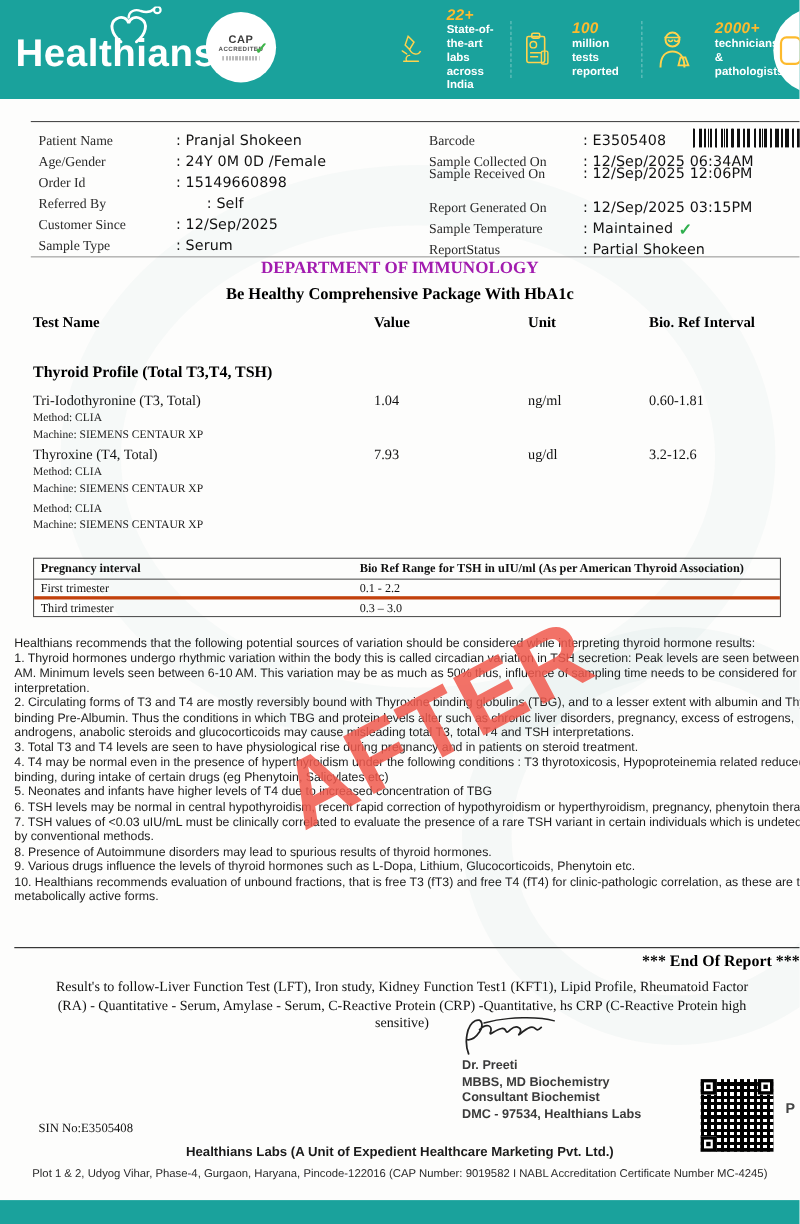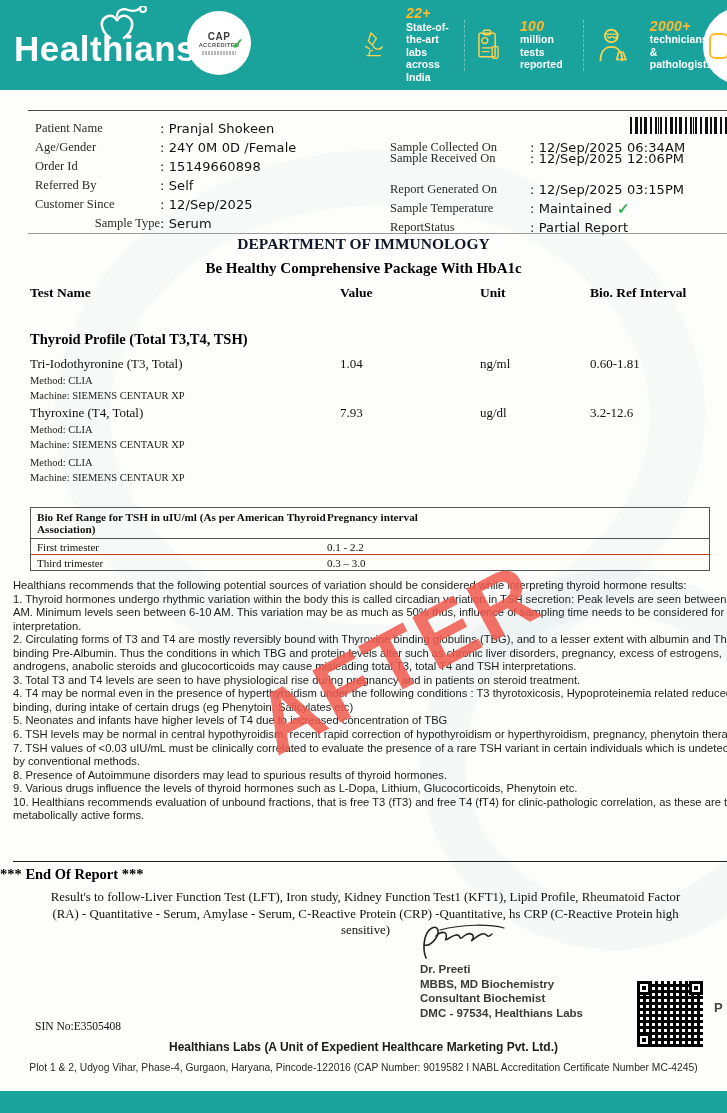--- a/index.html
+++ b/index.html
@@ -40,21 +40,21 @@
   .p-row{position:absolute;height:19px;display:flex;align-items:center;}
   .p-label{font-family:"Liberation Serif",serif;font-size:12.5px;color:#2a2a2a;}
   .p-value{font-family:"DejaVu Sans",sans-serif;font-size:13px;color:#111;letter-spacing:.1px;}
   .check-ic{color:#2faf4e;font-size:15px;font-weight:bold;margin-left:5px;}
   .barcode{position:absolute;left:602px;top:6px;width:130px;height:17px;
     background-image:repeating-linear-gradient(90deg,#111 0 2px,transparent 2px 5px),
                      repeating-linear-gradient(90deg,#111 0 1px,#fff 1px 7px);}
 
   
   .dept{position:absolute;top:235px;left:0;width:727px;text-align:center;
-        font-family:"Liberation Serif",serif;font-weight:bold;font-size:15.5px;color:#0f172a;}
+        font-family:"Liberation Serif",serif;font-weight:bold;font-size:15.5px;color:#a21caf;}
   .pkg{position:absolute;top:260px;left:0;width:727px;text-align:center;
        font-family:"Liberation Serif",serif;font-weight:bold;font-size:15px;color:#000;}
   .colheads{position:absolute;top:285px;left:30px;width:697px;display:grid;
             grid-template-columns:310px 140px 110px auto;
             font-family:"Liberation Serif",serif;font-weight:bold;font-size:13.5px;color:#000;}
   .profile-title{position:absolute;top:331px;left:30px;
             font-family:"Liberation Serif",serif;font-weight:bold;font-size:14.5px;color:#000;}
 
   
   .tests{position:absolute;top:356px;left:30px;width:697px;}
@@ -62,37 +62,37 @@
   .trow-main{display:grid;grid-template-columns:310px 140px 110px auto;
              font-family:"Liberation Serif",serif;font-size:13px;color:#111;}
   .tmeta{font-family:"Liberation Serif",serif;font-size:10.5px;color:#222;line-height:13px;margin-top:2px;}
   .val-flag{display:inline-block;border-bottom:2.5px solid #e0482e;padding:0 6px 3px 0;}
 
   
   .preg{position:absolute;top:507px;left:30px;width:678px;border:1px solid #555;
         font-family:"Liberation Serif",serif;font-size:11px;color:#111;}
   .preg-head{display:grid;grid-template-columns:290px auto;font-weight:bold;
              border-bottom:1px solid #555;padding:3px 6px;font-size:11.2px;}
-  .preg-row{display:grid;grid-template-columns:290px auto;padding:1.5px 6px;border-bottom:1px solid #c2410c;}
+  .preg-row{display:grid;grid-template-columns:290px auto;padding:1.5px 6px;border-bottom:3px solid #c2410c;}
   .preg-row:last-child{border-bottom:none;}
 
   
   .notes{position:absolute;top:579px;left:13px;width:753px;
          font-size:11.2px;line-height:13.55px;color:#1c1c1c;}
 
   
   .wm-after{position:absolute;top:558px;left:218px;width:360px;height:200px;
             display:flex;align-items:center;justify-content:center;pointer-events:none;
             transform:rotate(-28deg);}
   .wm-after span{font-size:86px;font-weight:bold;letter-spacing:4px;color:#f15a4e;opacity:.85;
                  font-family:"Liberation Sans",sans-serif;}
 
   
   .end-rule{position:absolute;top:861px;left:13px;width:714px;border-top:1.5px solid #222;}
-  .end-title{position:absolute;top:866px;left:0;width:727px;text-align:left;
+  .end-title{position:absolute;top:866px;left:0;width:727px;text-align:right;
              font-family:"Liberation Serif",serif;font-weight:bold;font-size:14.5px;color:#000;}
   .follow{position:absolute;top:889px;left:38px;width:655px;text-align:center;
           font-family:"Liberation Serif",serif;font-size:12.8px;line-height:16.5px;color:#111;}
 
   
   .sig{position:absolute;top:922px;left:412px;}
   .doctor{position:absolute;top:962px;left:420px;font-size:11.5px;font-weight:bold;
           color:#3a3a3a;line-height:14.5px;font-family:"Liberation Sans",sans-serif;}
 
   
@@ -188,53 +188,57 @@
       <span class="p-value">: Pranjal Shokeen</span>
     </div>
   <div class="p-row" style="left:7px;top:27px;">
       <span class="p-label" style="width:125px;">Age/Gender</span>
       <span class="p-value">: 24Y 0M 0D /Female</span>
     </div>
   <div class="p-row" style="left:7px;top:46px;">
       <span class="p-label" style="width:125px;">Order Id</span>
       <span class="p-value">: 15149660898</span>
     </div>
-  <div class="p-row" style="left:7px;top:65px;">
+  <div class="p-row" style="left:7px;top:65px;gap:28px;">
       <span class="p-label" style="width:125px;">Referred By</span>
       <span class="p-value">: Self</span>
     </div>
   <div class="p-row" style="left:7px;top:84px;">
       <span class="p-label" style="width:125px;">Customer Since</span>
       <span class="p-value">: 12/Sep/2025</span>
     </div>
   <div class="p-row" style="left:7px;top:103px;">
-      <span class="p-label" style="width:125px;text-align:right;">Sample Type</span>
+      <span class="p-label" style="width:125px;">Sample Type</span>
       <span class="p-value">: Serum</span>
     </div>
 
+  <div class="p-row" style="left:362px;top:8px;">
+      <span class="p-label" style="width:140px;">Barcode</span>
+      <span class="p-value">: E3505408</span>
+    </div>
   <div class="p-row" style="left:362px;top:27px;">
       <span class="p-label" style="width:140px;">Sample Collected On</span>
       <span class="p-value">: 12/Sep/2025 06:34AM</span>
     </div>
   <div class="p-row" style="left:362px;top:38px;">
       <span class="p-label" style="width:140px;">Sample Received On</span>
       <span class="p-value">: 12/Sep/2025 12:06PM</span>
     </div>
   <div class="p-row" style="left:362px;top:69px;">
       <span class="p-label" style="width:140px;">Report Generated On</span>
       <span class="p-value">: 12/Sep/2025 03:15PM</span>
     </div>
   <div class="p-row" style="left:362px;top:88px;">
       <span class="p-label" style="width:140px;">Sample Temperature</span>
       <span class="p-value">: Maintained</span>
       <span class="check-ic">✓</span>
     </div>
   <div class="p-row" style="left:362px;top:107px;">
       <span class="p-label" style="width:140px;">ReportStatus</span>
-      <span class="p-value">: Partial Report</span>
+      <span class="p-value">: Partial Shokeen</span>
     </div>
   <div class="barcode"></div>
 </div>
 
 <div class="dept">DEPARTMENT OF IMMUNOLOGY</div>
 <div class="pkg">Be Healthy Comprehensive Package With HbA1c</div>
 <div class="colheads">
   <span>Test Name</span>
   <span>Value</span>
   <span>Unit</span>
@@ -264,22 +268,22 @@
     <div class="tmeta">Machine: SIEMENS CENTAUR XP</div>
   </div>
   <div class="trow">
     <div class="tmeta">Method: CLIA</div>
     <div class="tmeta">Machine: SIEMENS CENTAUR XP</div>
   </div>
 </div>
 
 <div class="preg">
   <div class="preg-head">
+    <span>Pregnancy interval</span>
     <span>Bio Ref Range for TSH in uIU/ml (As per American Thyroid Association)</span>
-    <span>Pregnancy interval</span>
   </div>
   <div class="preg-row">
     <span>First trimester</span>
     <span>0.1 - 2.2</span>
   </div>
   <div class="preg-row">
     <span>Third trimester</span>
     <span>0.3 – 3.0</span>
   </div>
 </div>

